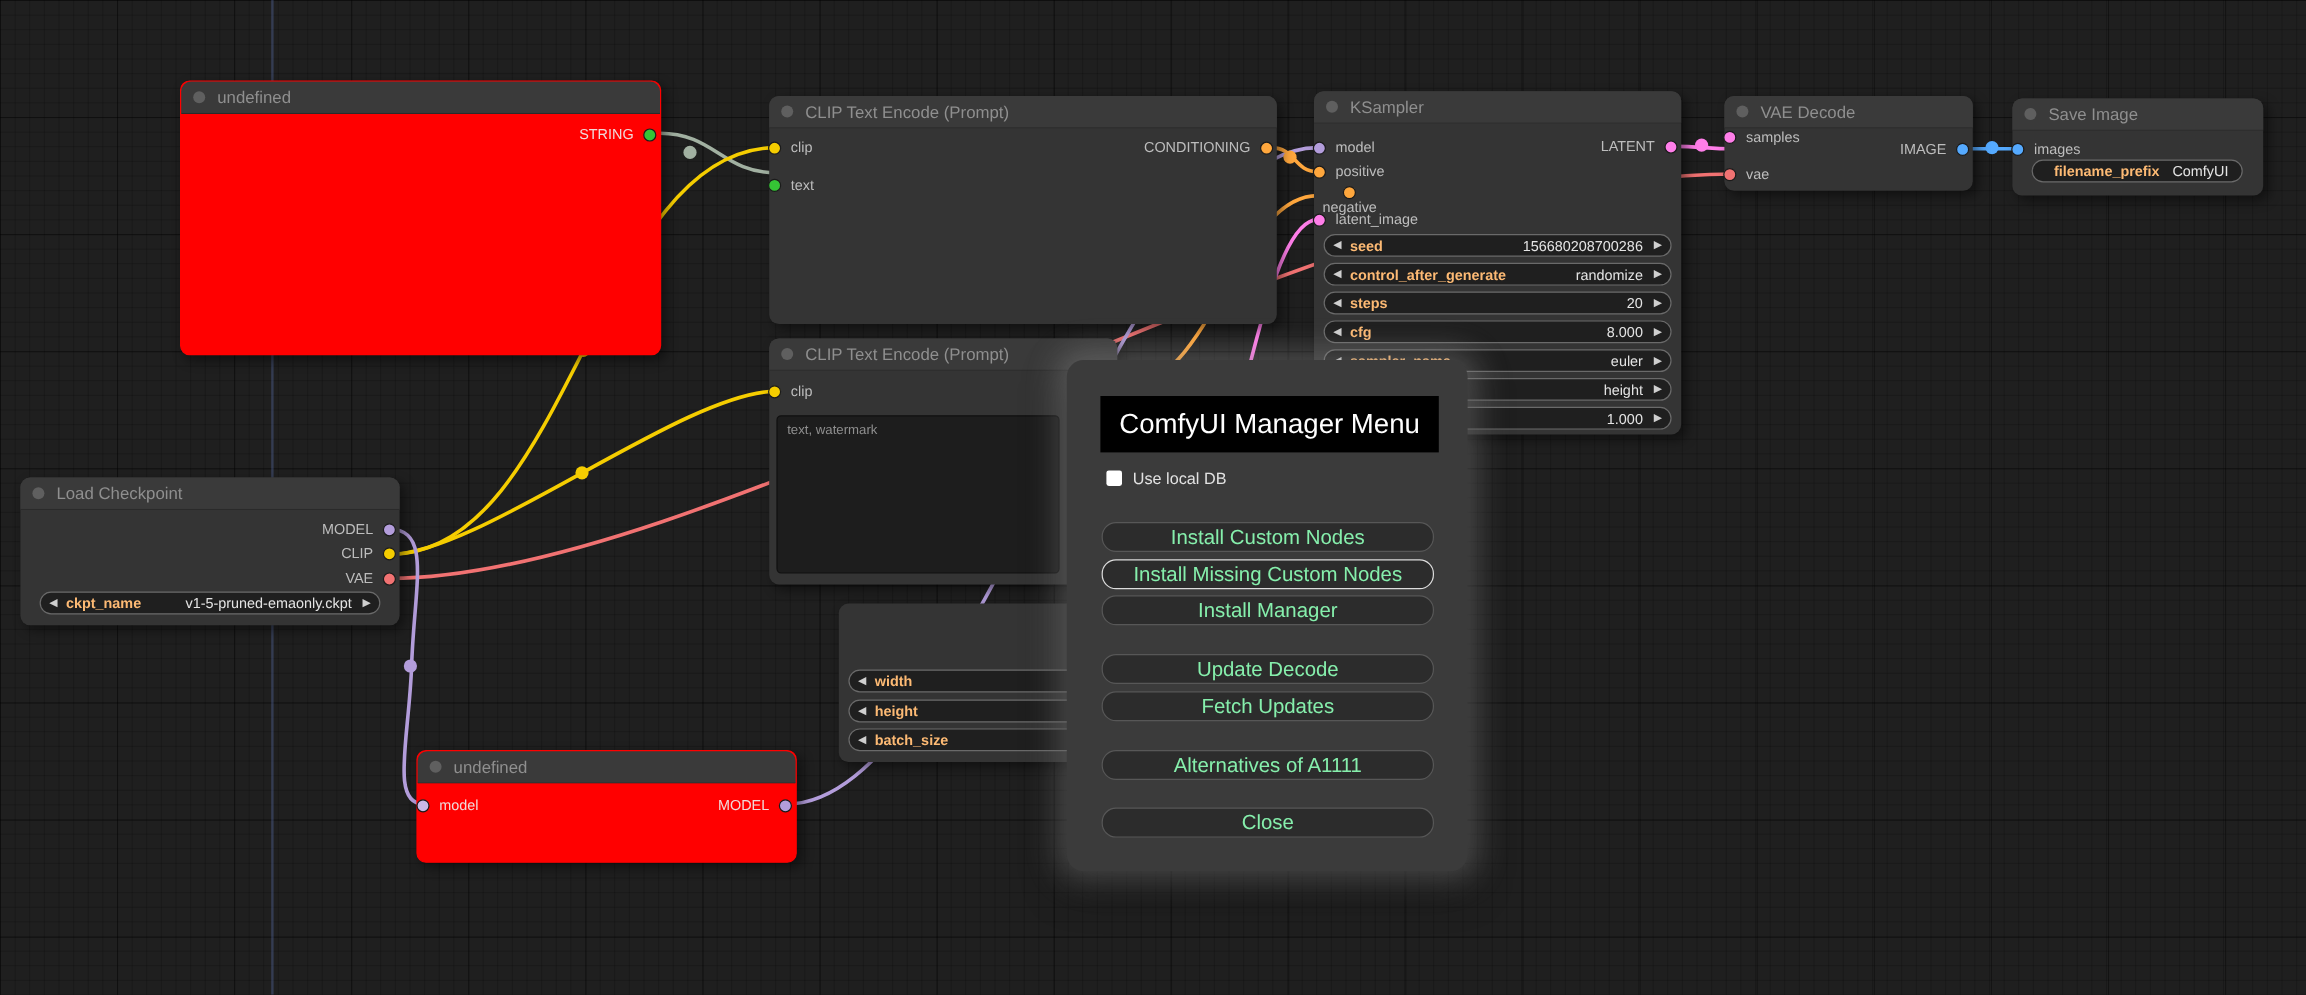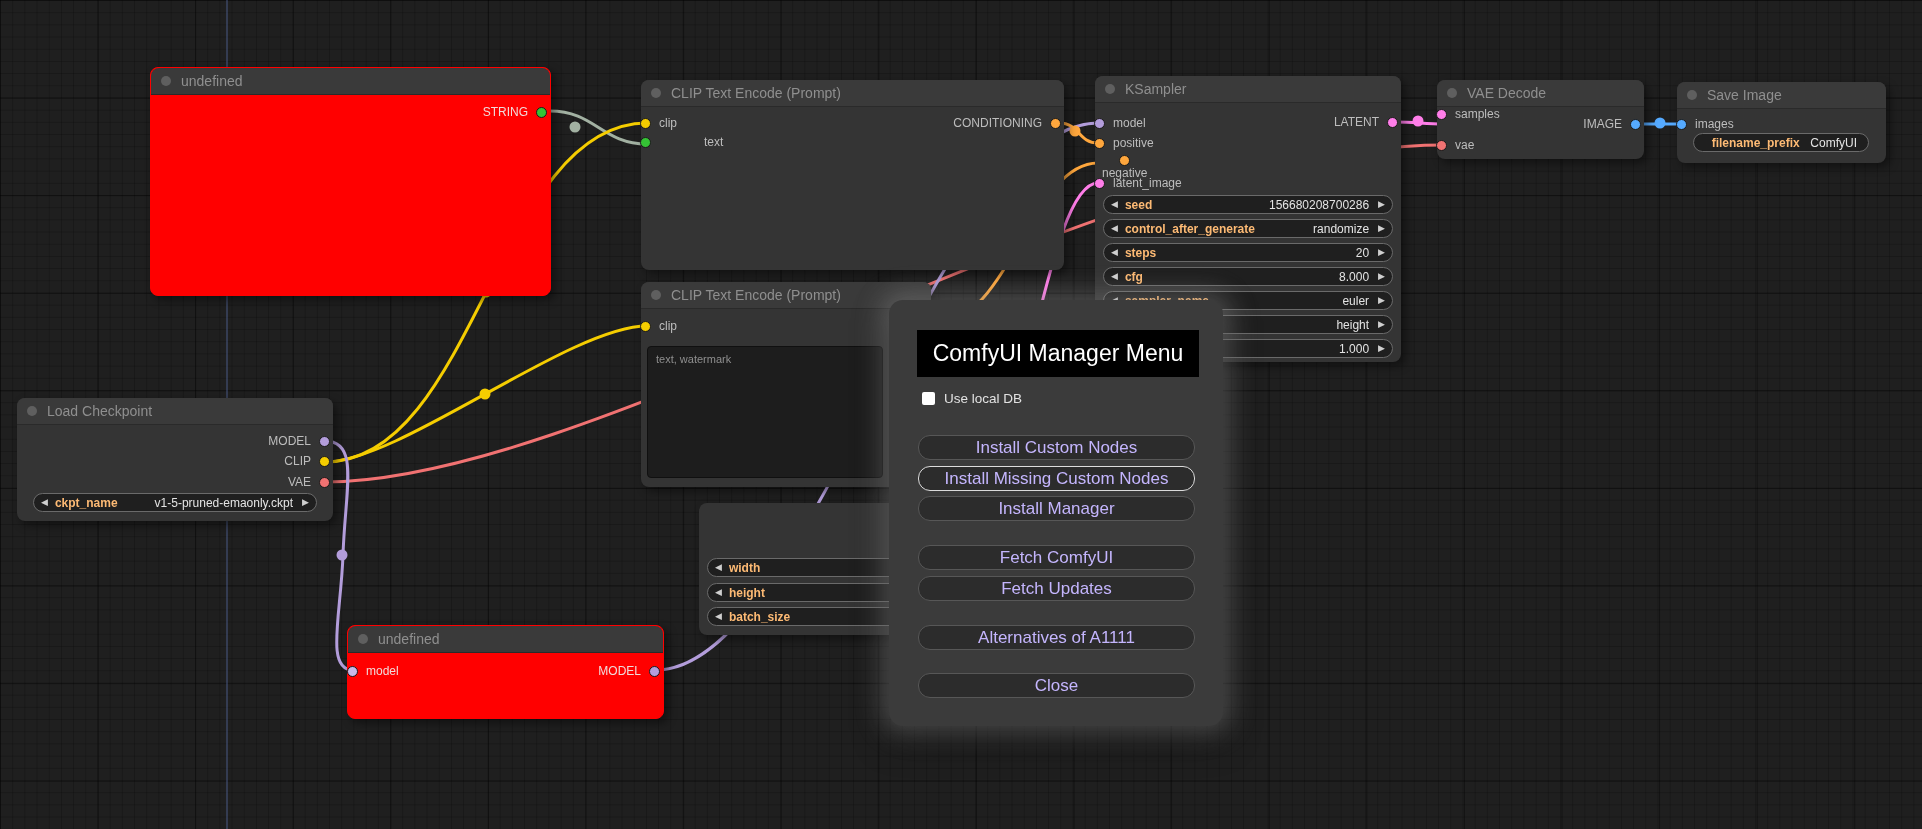--- a/index.html
+++ b/index.html
@@ -49,21 +49,21 @@
   
   .mgr-menu{position:absolute;left:889px;top:300px;width:334px;height:426px;background:#3b3b3b;
         border-radius:14px;z-index:3;
         box-shadow:0 0 26px 8px rgba(215,215,215,.27), 0 12px 34px rgba(0,0,0,.55);}
   .mgr-title{position:absolute;left:28px;top:30px;width:282px;height:47px;line-height:47px;
         background:#000;color:#fff;font-size:23px;text-align:center;white-space:nowrap;}
   .mgr-check{position:absolute;left:33px;top:91px;height:15px;display:flex;align-items:center;cursor:pointer;}
   .mgr-checkbox{width:13px;height:13px;background:#fff;border-radius:2px;flex:0 0 auto;}
   .mgr-checklabel{color:#e2e2e2;font-size:13.5px;margin-left:9px;white-space:nowrap;}
   .mgr-btn{position:absolute;left:29px;width:277px;height:25px;background:#2c2c2c;
-        border:1px solid #575757;border-radius:12px;color:#c4b5fd;font-size:17px;
+        border:1px solid #575757;border-radius:12px;color:#86efac;font-size:17px;
         font-family:"Liberation Sans",sans-serif;text-align:center;padding:0;cursor:pointer;
         line-height:23px;white-space:nowrap;}
   .mgr-btn.hl{border:1px solid #dcdcdc;}
   .b0{top:135px;} .b1{top:166px;} .b2{top:196px;}
   .b3{top:245px;} .b4{top:276px;}
   .b5{top:325px;}
   .b6{top:373px;}
 </style>
 </head>
 <body>
@@ -108,21 +108,21 @@
 
 <div class="node" style="left:641px;top:80px;width:423px;height:190px;">
   <div class="node-header">
     <span class="collapse-dot"></span>
     <span class="node-title">CLIP Text Encode (Prompt)</span>
   </div>
   <div class="slot in" style="top:35px;">
     <span class="dot" style="background:#f5cd00;"></span>
     <span class="slabel">clip</span>
   </div>
-  <div class="slot in" style="top:54px;gap:45px;">
+  <div class="slot in" style="top:66px;">
     <span class="dot" style="background:#35c435;"></span>
     <span class="slabel">text</span>
   </div>
   <div class="slot out" style="top:35px;">
     <span class="dot" style="background:#ffa73d;"></span>
     <span class="slabel">CONDITIONING</span>
   </div>
 </div>
 
 <div class="node" style="left:641px;top:282px;width:290px;height:205px;">
@@ -304,17 +304,17 @@
 
 <div class="mgr-menu">
   <div class="mgr-title">ComfyUI Manager Menu</div>
   <div class="mgr-check">
     <span class="mgr-checkbox"></span>
     <span class="mgr-checklabel">Use local DB</span>
   </div>
   <button class="mgr-btn b0">Install Custom Nodes</button>
   <button class="mgr-btn b1 hl">Install Missing Custom Nodes</button>
   <button class="mgr-btn b2">Install Manager</button>
-  <button class="mgr-btn b3">Fetch ComfyUI</button>
+  <button class="mgr-btn b3">Update Decode</button>
   <button class="mgr-btn b4">Fetch Updates</button>
   <button class="mgr-btn b5">Alternatives of A1111</button>
   <button class="mgr-btn b6">Close</button>
 </div>
 
 </body></html>

